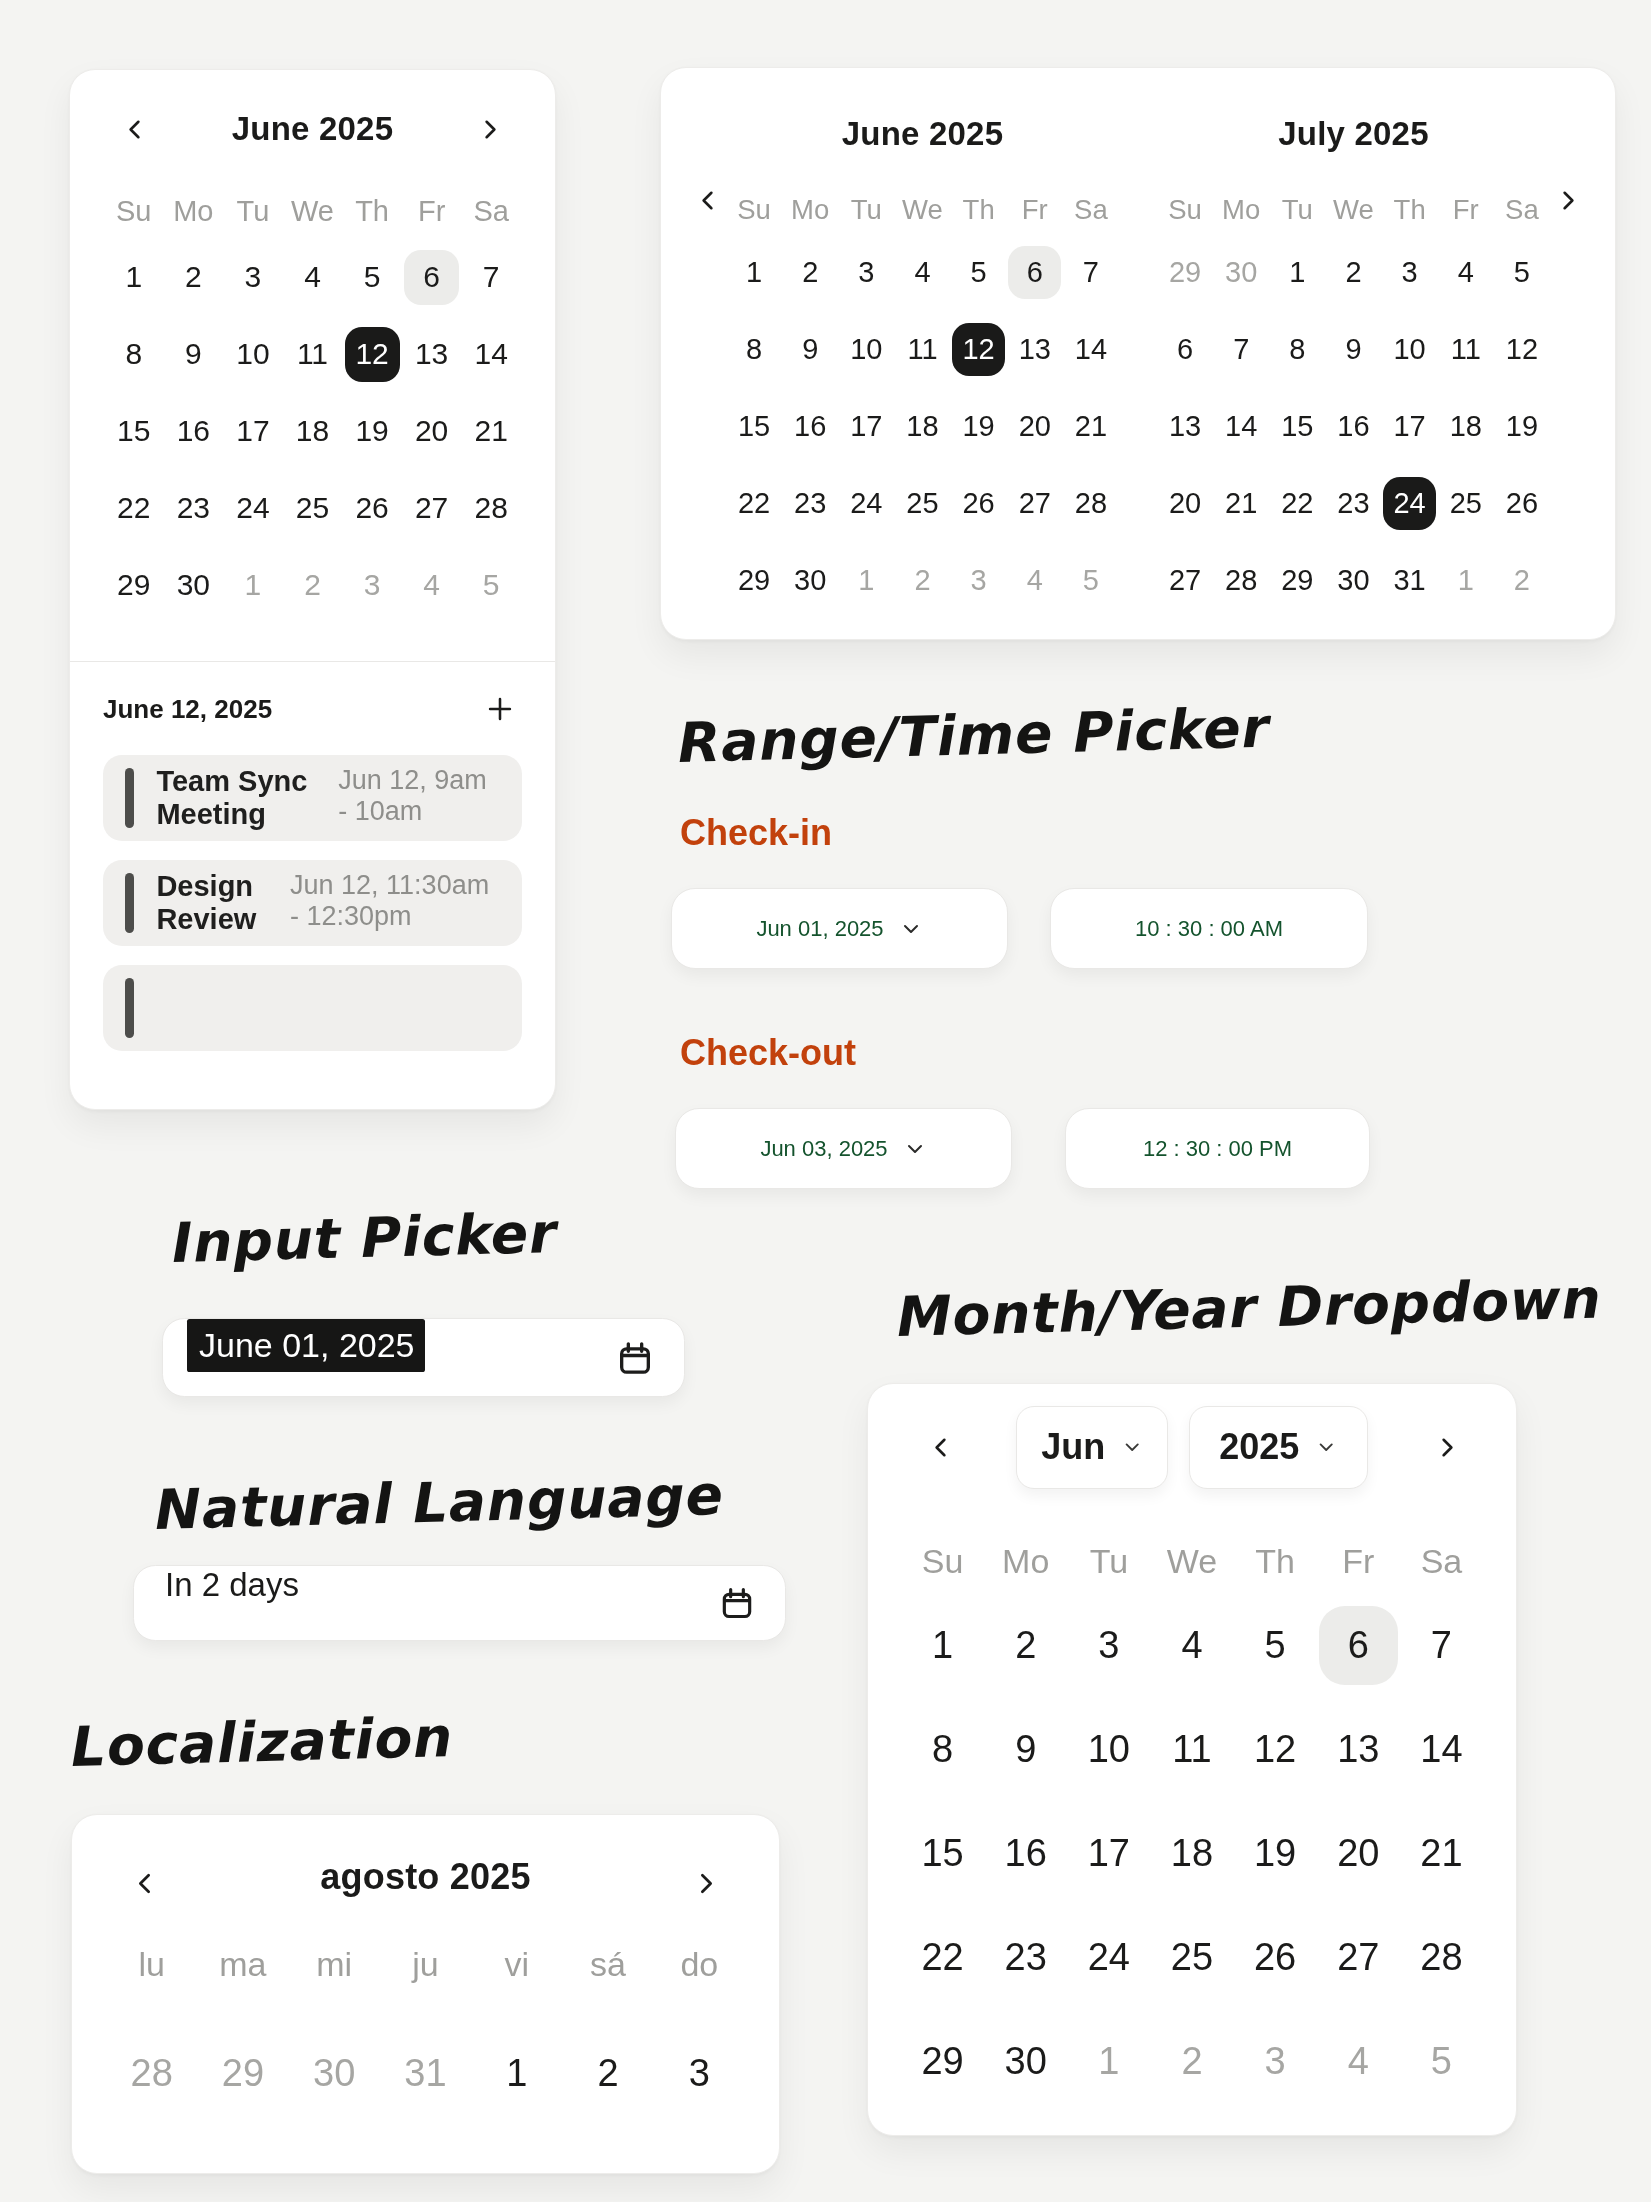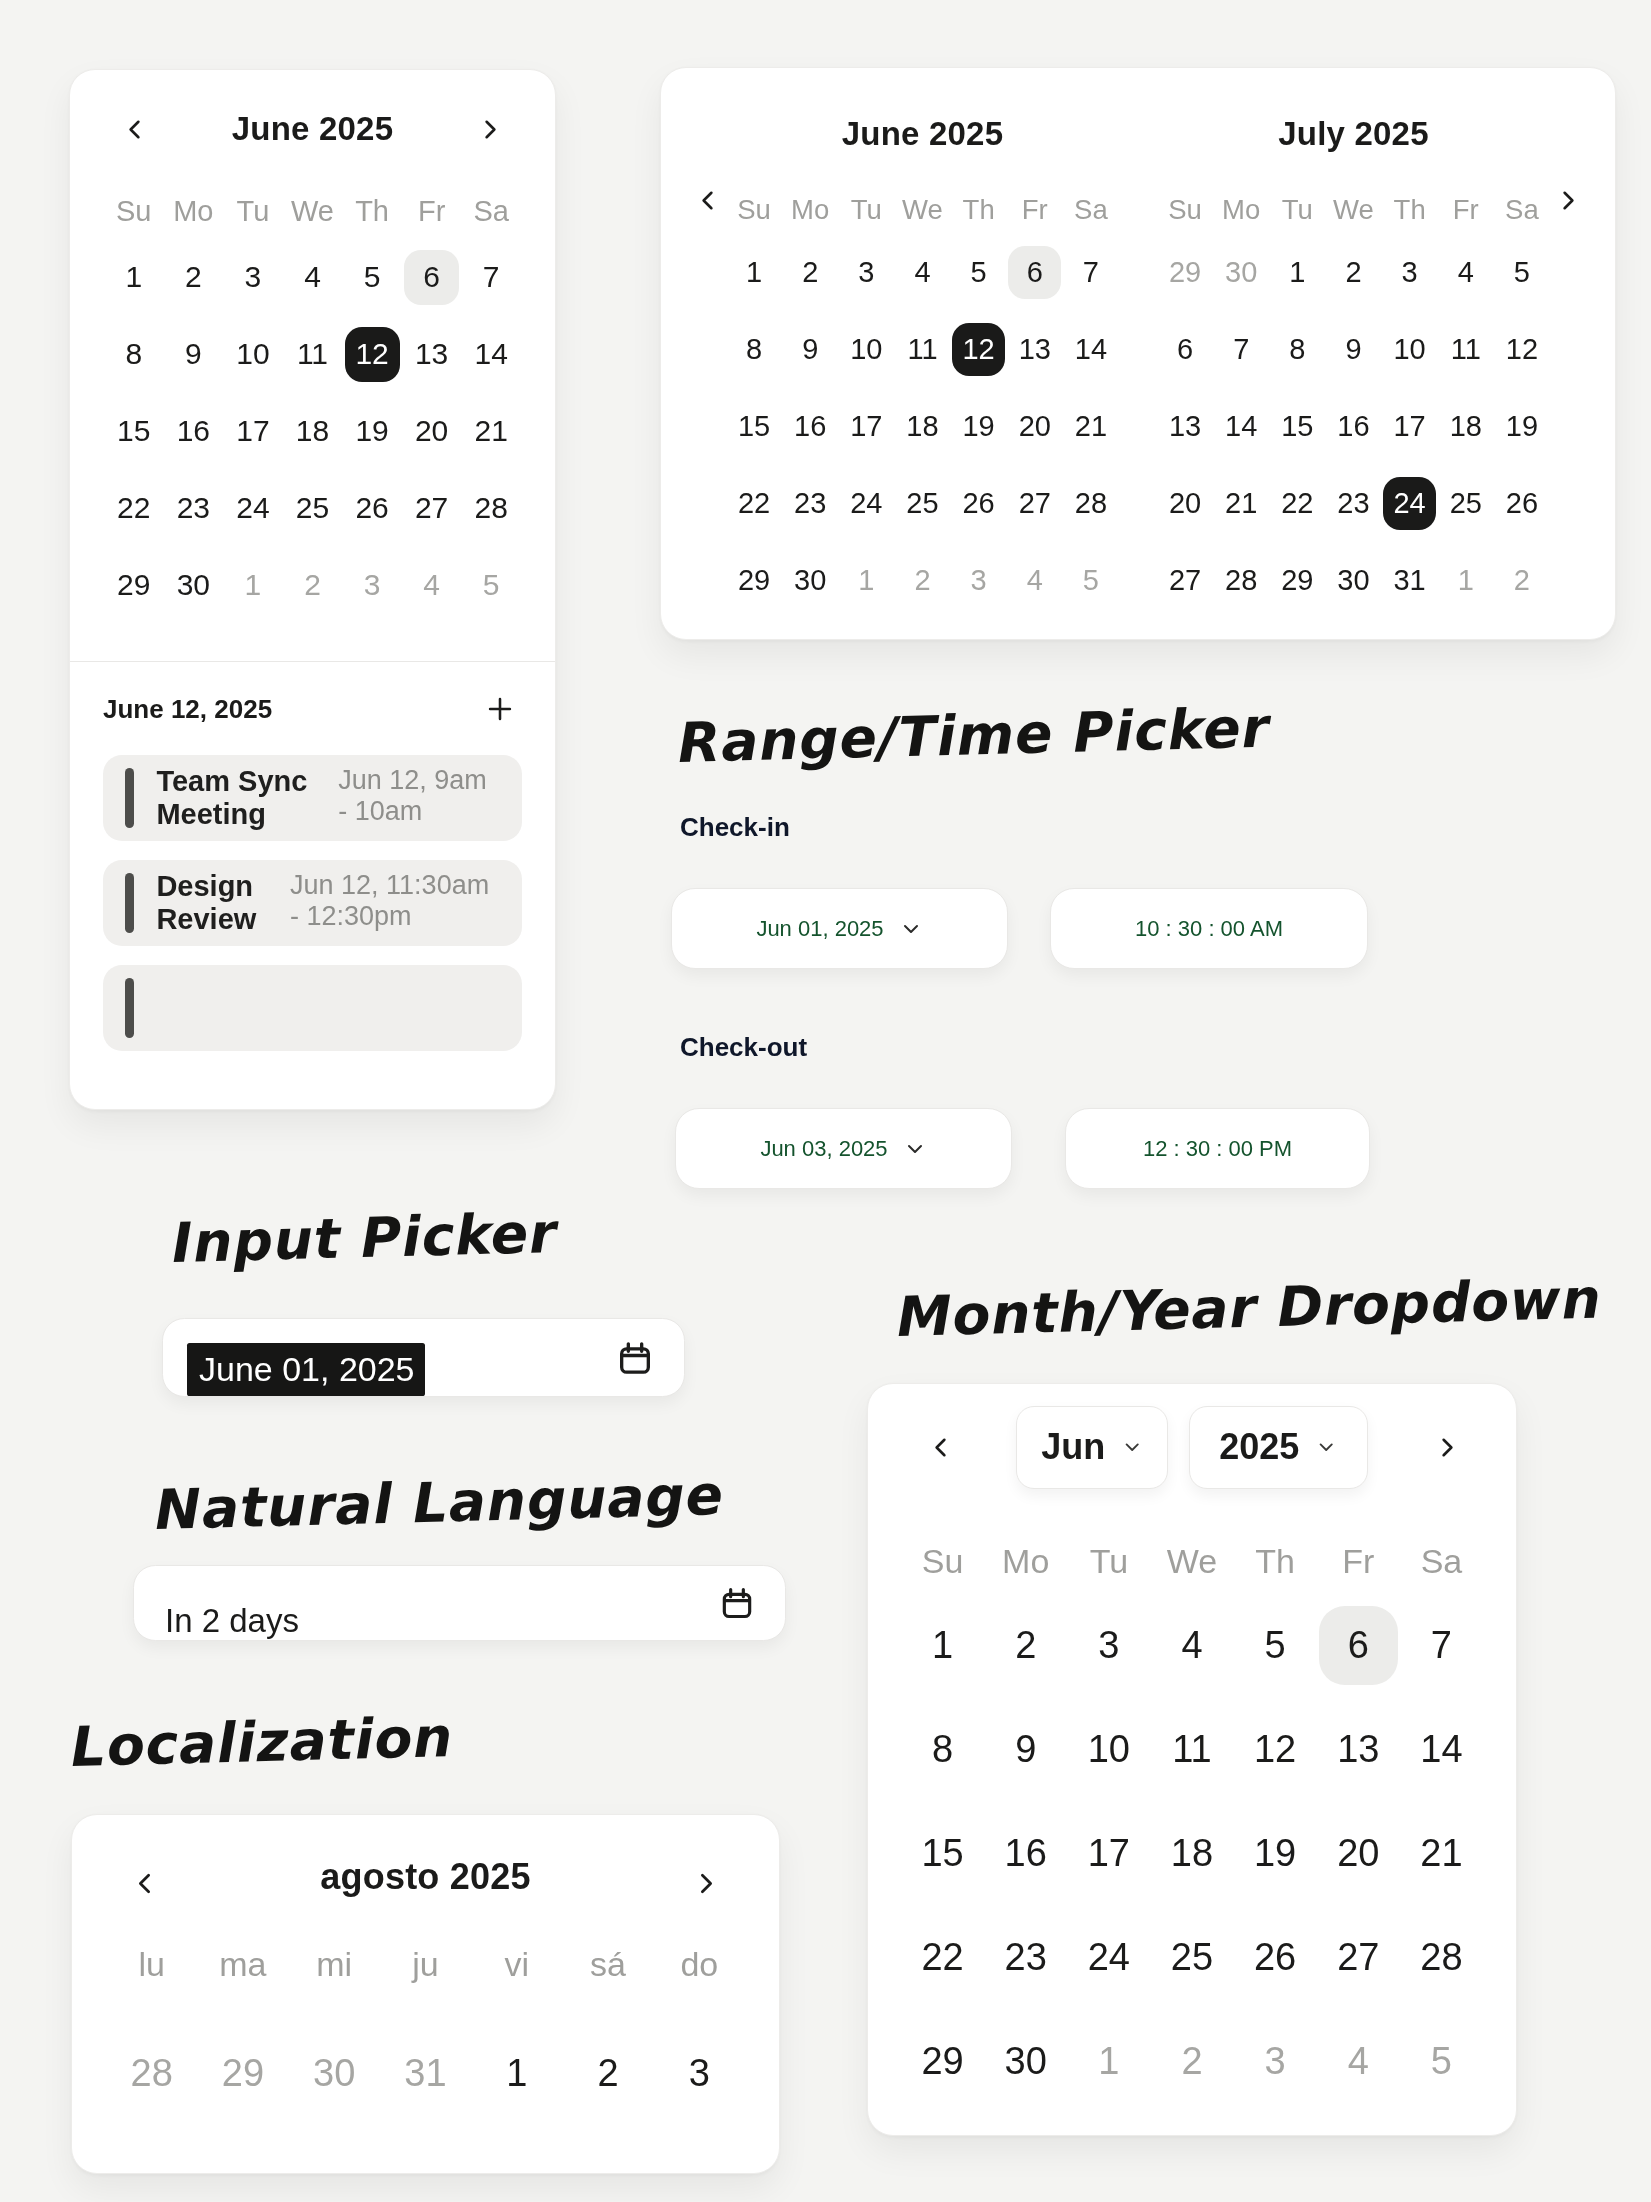--- a/index.html
+++ b/index.html
@@ -74,32 +74,32 @@
   
   .script {
     position:absolute;
     font-family:"DejaVu Sans", sans-serif;
     font-style:italic; font-weight:700;
     font-size:55px; color:#141413; letter-spacing:0.9px;
     transform:rotate(-1.5deg); transform-origin:left center;
     white-space:nowrap;
   }
   
-  .field-label { position:absolute; font-size:26px; font-weight:700; color:#0f172a; }
+  .field-label { position:absolute; font-size:36px; font-weight:700; color:#c2410c; }
   .pill {
     position:absolute; background:#fff; border:0.9px solid #e9e8e6; border-radius:24px;
     box-shadow:0 6.9px 15.5px rgba(20,20,20,.05);
     display:flex; align-items:center; justify-content:center; gap:15px;
     font-size:22px; color:#14532d; cursor:pointer;
   }
   
   .text-input {
     position:absolute; background:#fff; border:0.9px solid #e9e8e6; border-radius:22.4px;
     box-shadow:0 6.9px 15.5px rgba(20,20,20,.05);
-    display:flex; align-items:flex-end;
+    display:flex; align-items:flex-start;
   }
   .selection-text {
     margin-left:24px; background:#161615; color:#ffffff;
     font-size:34px; padding:6.9px 10.3px 6.9px 12px; border-radius:2.6px;
   }
   .plain-text { margin-left:31px; font-size:33px; color:#1b1b1a; }
   .input-cal-icon { position:absolute; right:29px; top:50%; transform:translateY(-50%); color:#1c1c1b;
     display:flex; align-items:center; }
   
   #card-monthyear { left:867px; top:1383px; width:650px; height:753px; }

